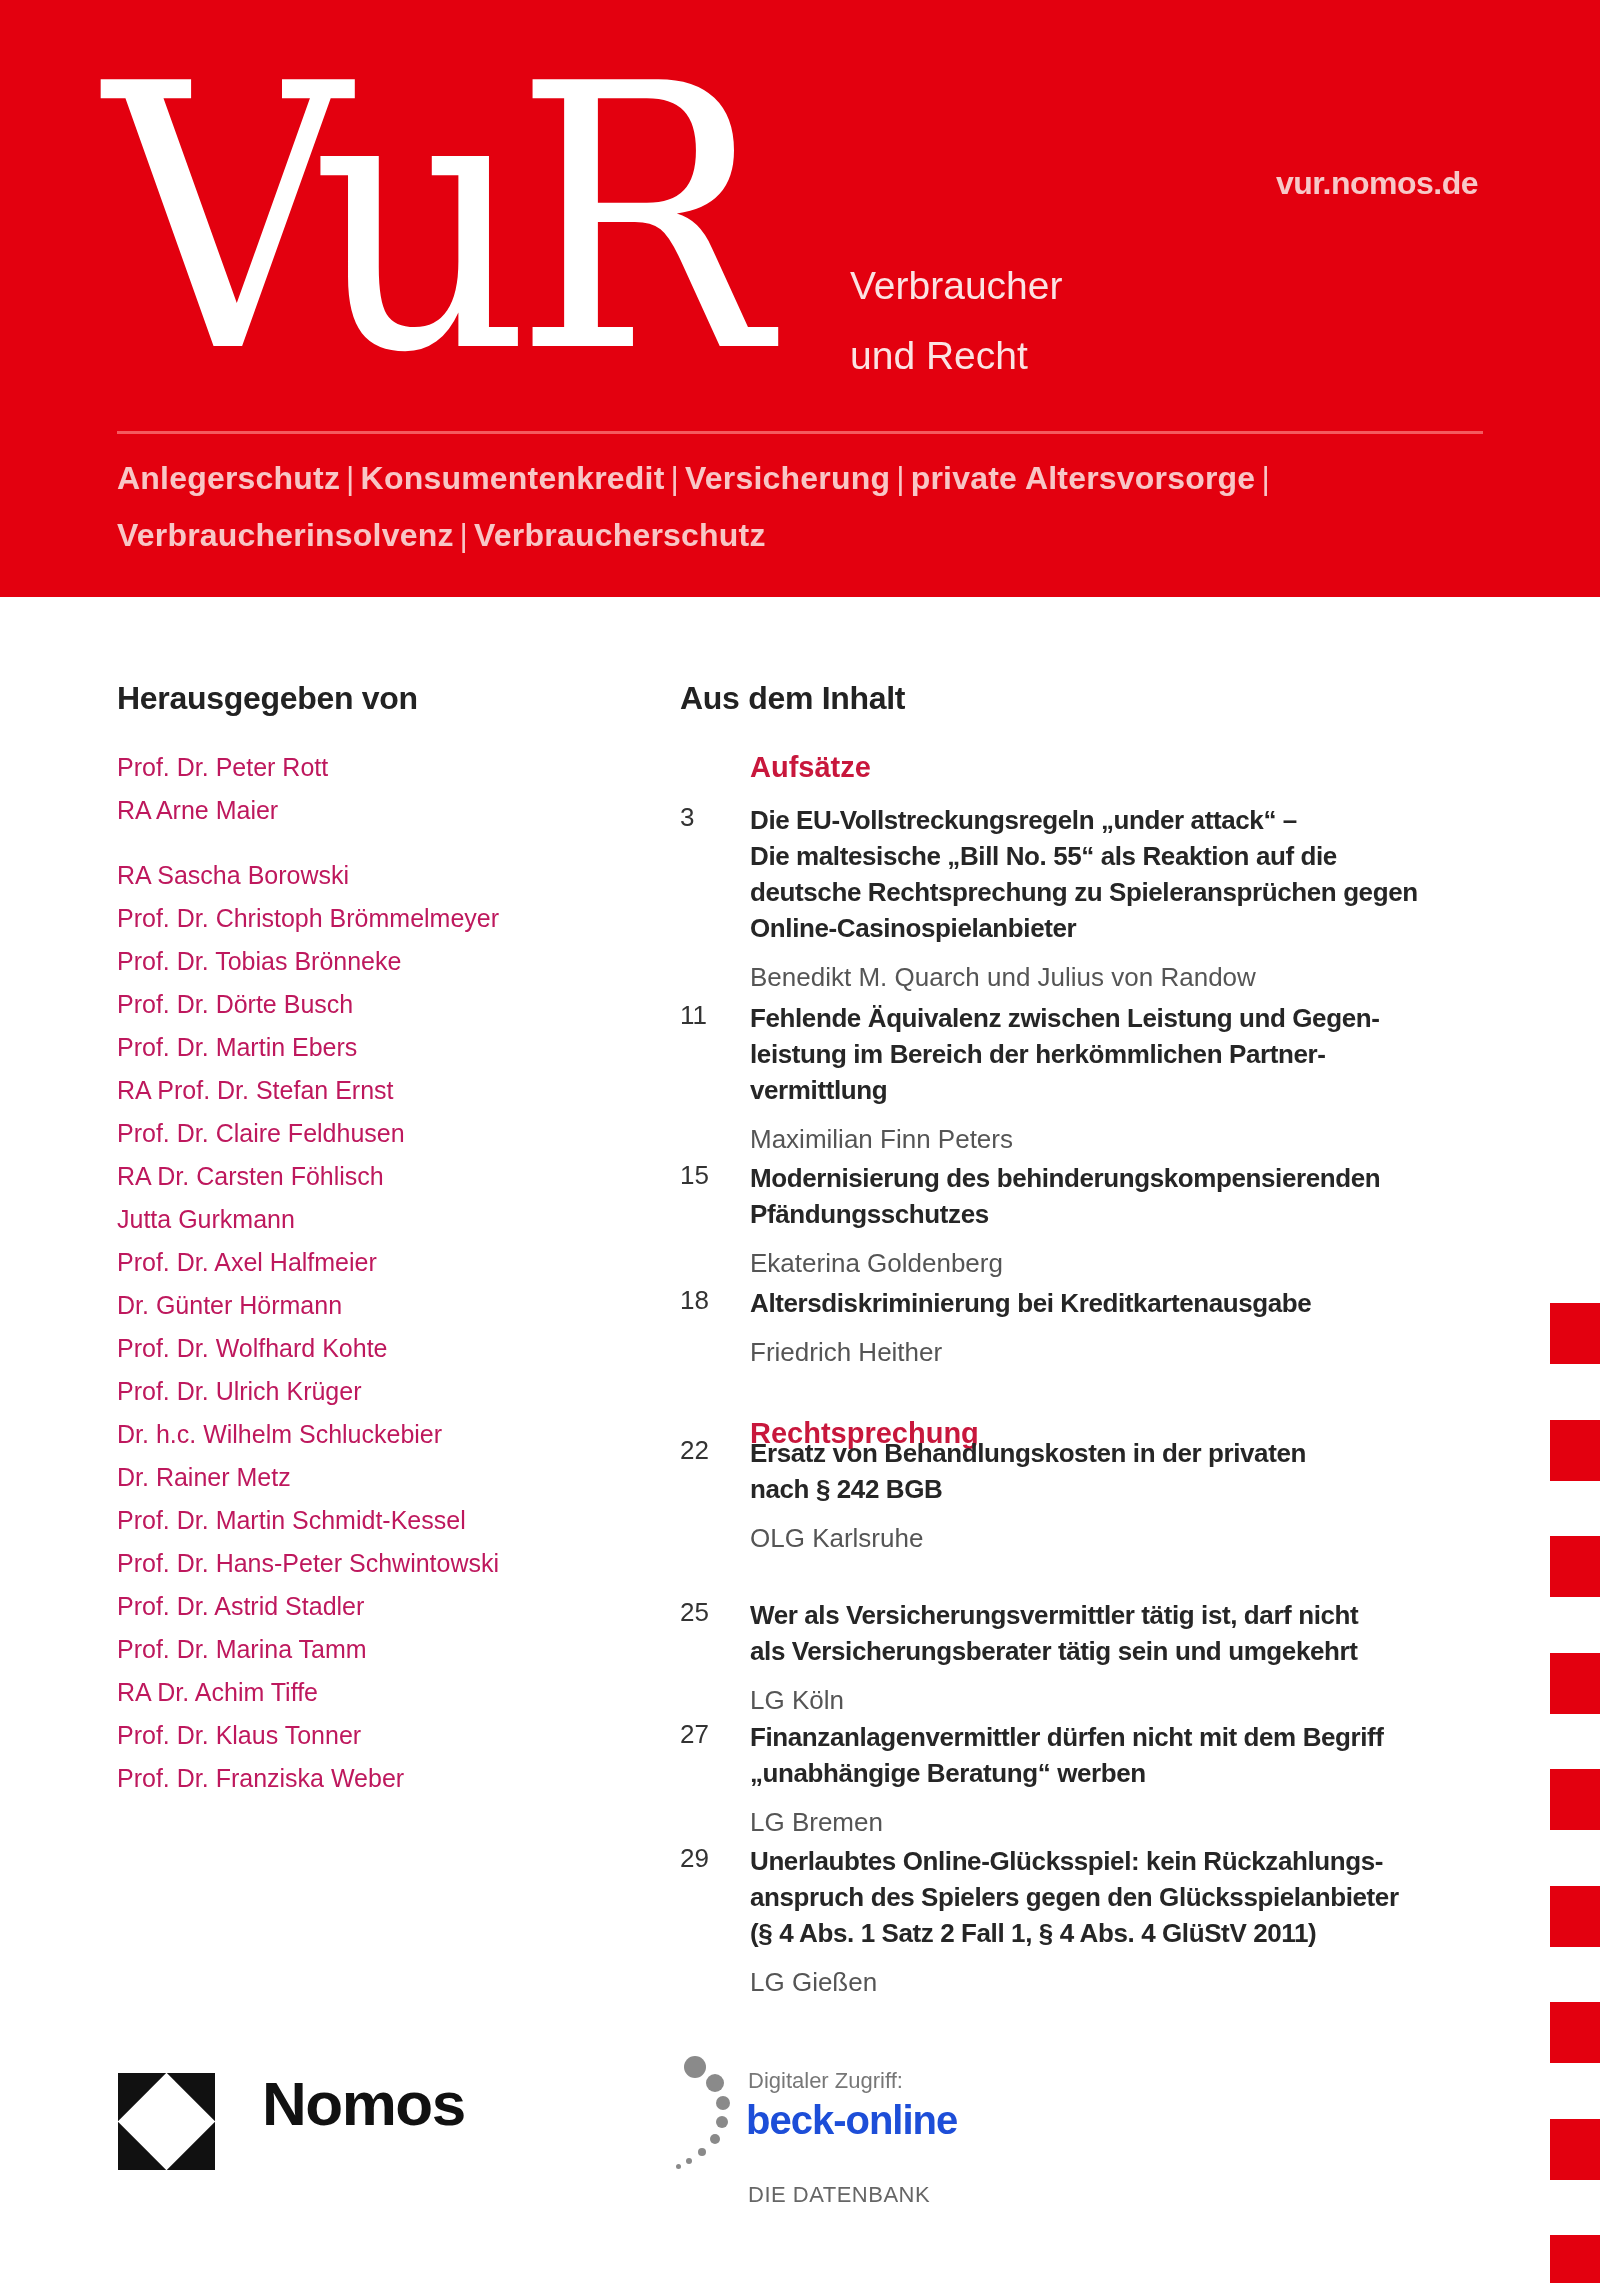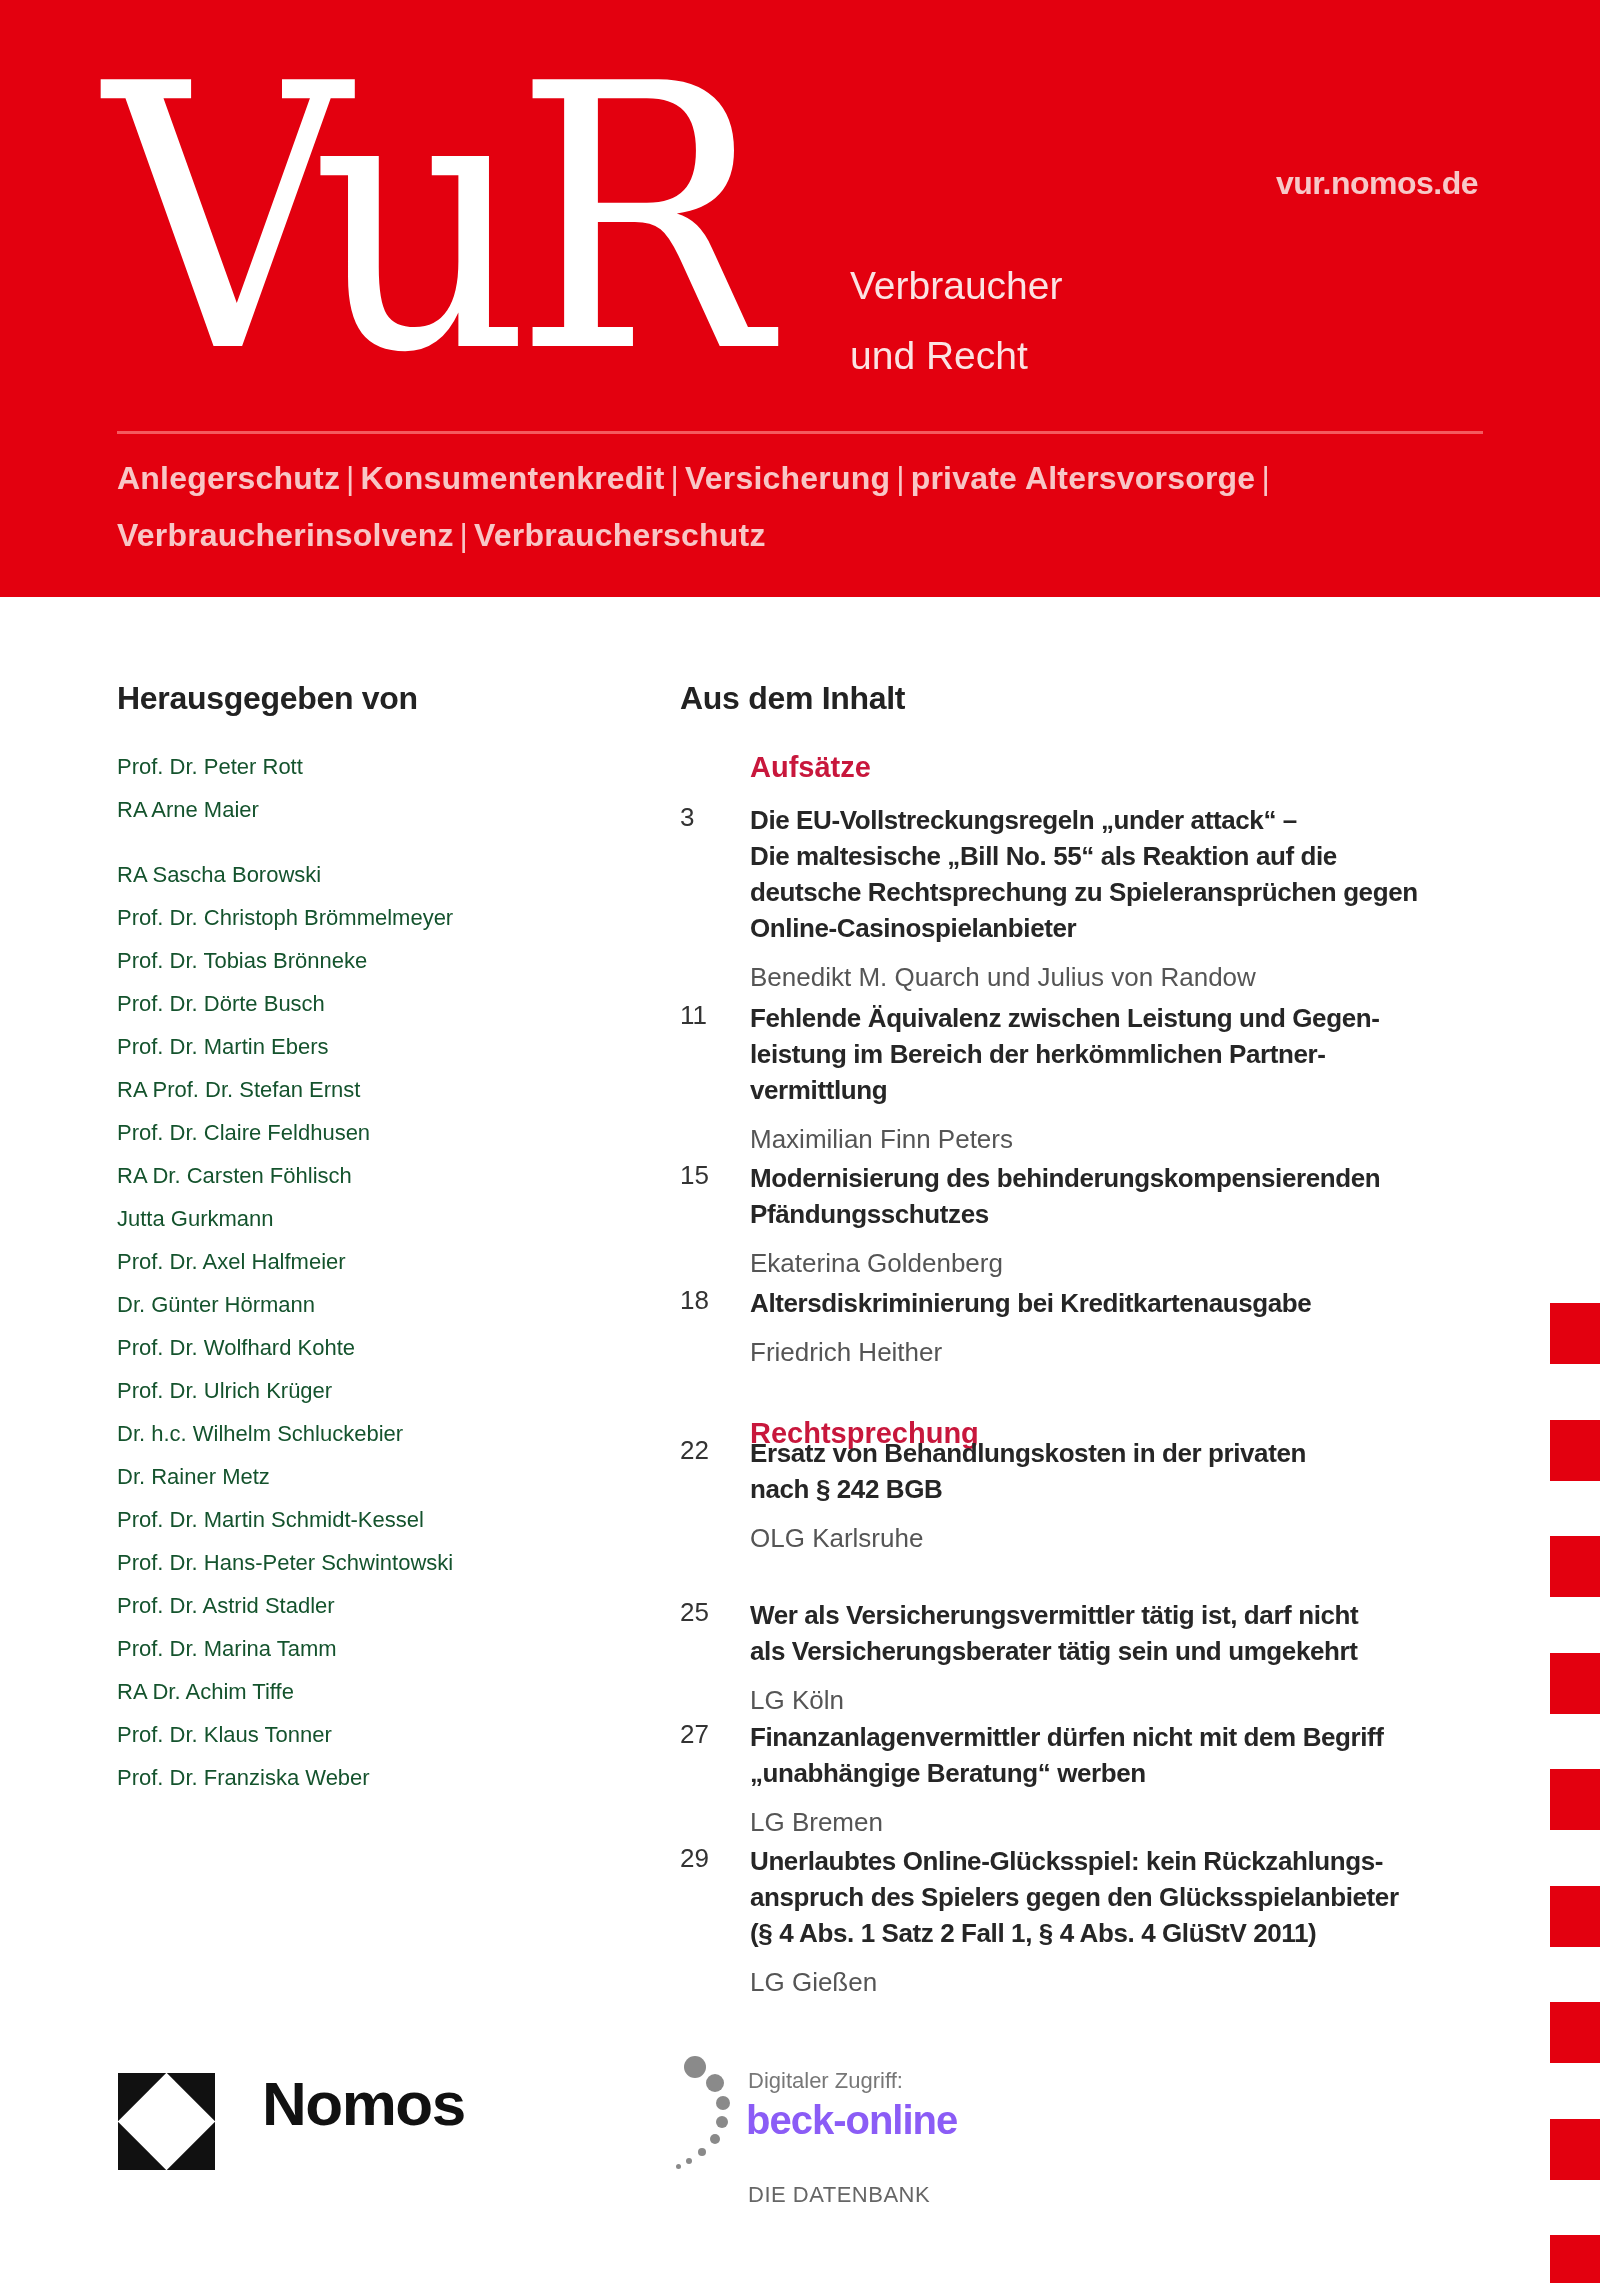--- a/index.html
+++ b/index.html
@@ -46,21 +46,21 @@
   .tagline.r2 { top: 517px; }
   .tagline .sep { font-weight: normal; margin: 0 6px; }
 
   .col-heading {
     position: absolute; top: 680px;
     font-family: "Liberation Sans", sans-serif; font-size: 32px; color: #222;
     font-weight: bold; letter-spacing: -0.3px;
   }
   .names { position: absolute; left: 117px; top: 752px; margin: 0; padding: 0; list-style: none; }
   .names li {
-    font-family: "Liberation Sans", sans-serif; font-size: 22px; color: #14532d;
+    font-family: "Liberation Sans", sans-serif; font-size: 25px; color: #be185d;
     height: 43px; line-height: 30px; white-space: nowrap;
   }
   .names li.gap { margin-top: 22px; }
 
   .toc { position: absolute; left: 680px; top: 0; width: 760px; }
   .toc .section {
     position: absolute; left: 70px; font-family: "Liberation Sans", sans-serif;
     font-size: 29px; font-weight: bold; color: #c8173c; white-space: nowrap;
   }
   .toc .entry { position: absolute; left: 0; width: 760px; }
@@ -91,21 +91,21 @@
     font-size: 62px; font-weight: bold; color: #111; letter-spacing: -1.5px;
   }
   .beck { position: absolute; left: 676px; top: 2050px; width: 300px; height: 130px; }
   .beck .dot { position: absolute; border-radius: 50%; background: #8a8a8a; }
   .beck .lbl-small {
     position: absolute; left: 72px; top: 18px; font-family: "Liberation Sans", sans-serif;
     font-size: 22px; color: #777; white-space: nowrap;
   }
   .beck .lbl-big {
     position: absolute; left: 70px; top: 48px; font-family: "Liberation Sans", sans-serif;
-    font-size: 40px; font-weight: bold; color: #8b5cf6; white-space: nowrap; letter-spacing: -1px;
+    font-size: 40px; font-weight: bold; color: #1d4ed8; white-space: nowrap; letter-spacing: -1px;
   }
   .beck .lbl-sub {
     position: absolute; left: 72px; top: 96px; font-family: "Liberation Sans", sans-serif;
     font-size: 22px; color: #666; white-space: nowrap; letter-spacing: 0.5px; margin-top: 36px;
   }
   .tab {
     position: absolute; left: 1550px; width: 50px; height: 61px; background: #e3000f;
   }
 </style>
 </head>

